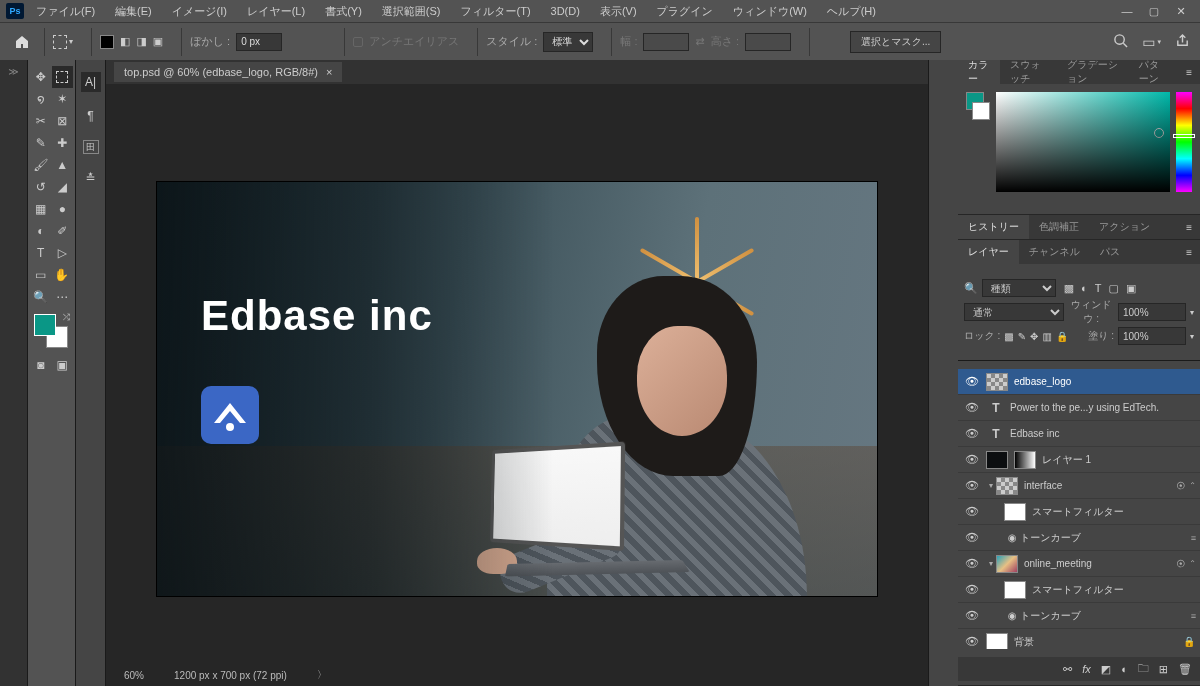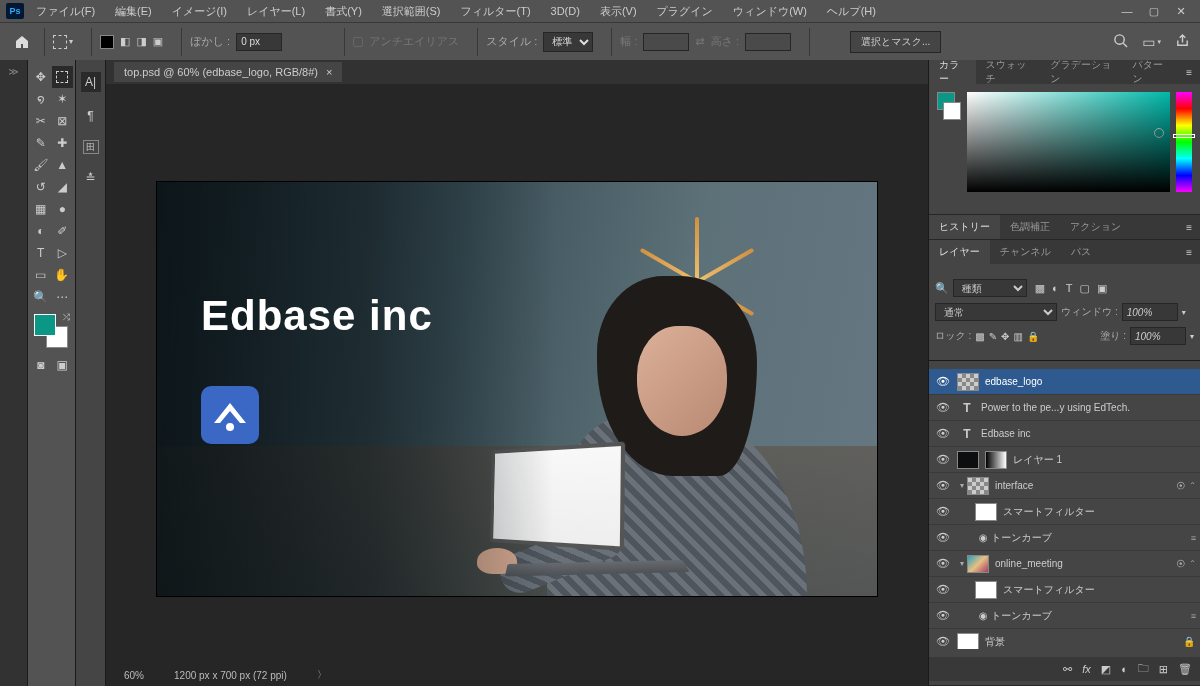--- a/index.html
+++ b/index.html
@@ -74,21 +74,21 @@
 .canvas .desk { position:absolute; bottom:0; left:0; right:0; height:150px; background:linear-gradient(#5b4432,#3d2e20); opacity:.45;}
 .canvas .heading { position: absolute; top: 110px; left: 44px; color: #fff; font-size: 42px; font-weight: 700; letter-spacing: 1px;}
 .canvas .subheading { position: absolute; top: 170px; left: 46px; color: #ddd; font-size: 11px; font-family: monospace; letter-spacing: 1px;}
 .canvas .logo { position: absolute; top: 204px; left: 44px; width: 58px; height: 58px; background: #3b67c5; border-radius: 10px; display:flex; align-items:center; justify-content:center;}
 .canvas .logo svg { width:44px; height:44px; }
 
 .status-bar { height: 22px; background: #262626; display: flex; align-items: center; gap: 30px; padding: 0 18px; font-size: 10px; color: #bbb; }
 
 
 .right-panels { width: 272px; background: #454545; border-left: 1px solid #1a1a1a; display: flex; flex-direction: column; font-size: 10px; }
-.panel { border-bottom: 1px solid #262626; }
+.panel { border-bottom: 1px solid #262626; margin-left: 29px; }
 .panel-tabs { display: flex; height: 24px; background: #383838; align-items: stretch; }
 .panel-tab { padding: 0 10px; display: flex; align-items: center; cursor: pointer; color: #999; font-size: 10px; }
 .panel-tab.active { background: #454545; color: #ddd; }
 .panel-tabs .menu-dots { margin-left:auto; padding:0 8px; display:flex; align-items:center; }
 
 
 .color-body { display: flex; padding: 8px; gap: 6px; height: 130px; }
 .color-swatch-small { width: 24px; display:flex; flex-direction:column;}
 .cs-fg { width:18px; height:18px; background:#0a9786; border:1px solid #888;}
 .cs-bg { width:18px; height:18px; background:#fff; border:1px solid #888; margin-top:-8px; margin-left:6px;}
@@ -97,21 +97,21 @@
 .color-field .picker-circle { position:absolute; top:36px; right:6px; width:10px; height:10px; border:1px solid #fff; border-radius:50%;}
 .hue-strip { width: 16px; height: 100px; background: linear-gradient(to bottom, #f0f, #f00, #ff0, #0f0, #0ff, #00f, #f0f); position:relative;}
 .hue-strip .slider { position:absolute; top:42px; left:-3px; width:22px; height:4px; border:1px solid #fff; }
 
 
 .layer-controls { padding: 4px 6px; }
 .lc-row { display: flex; align-items: center; gap: 4px; height: 24px; }
 .lc-row select, .lc-row input { background: #383838; border: 1px solid #262626; color: #ccc; font-size: 10px; height: 18px; padding: 0 4px; }
 .lc-row .icons { display:flex; gap:7px; font-size:11px; margin-left:4px;}
 .lc-label { color:#aaa;text-align:center; }
-.smallinput { width:56px;font-style:italic;}
+.smallinput { width:68px;}
 
 .layer-list { max-height: 280px; overflow-y: auto; }
 .layer-row { display: flex; align-items: center; height: 26px; border-bottom: 1px solid #3a3a3a; padding-right:4px;}
 .layer-row.sel { background: #2f5a8f; color:#fff;}
 .eye { width: 28px; text-align: center; font-size: 11px; cursor: pointer; }
 .layer-indent { width: 0; }
 .i1 { width: 18px; }
 .thumb { width: 22px; height: 18px; background: #666; border: 1px solid #888; margin-right: 6px; flex-shrink:0;}
 .thumb.checker { background: repeating-conic-gradient(#888 0 25%, #ccc 0 50%) 0 0/8px 8px; }
 .thumb.grad { background: linear-gradient(to right, #000, #fff); }

